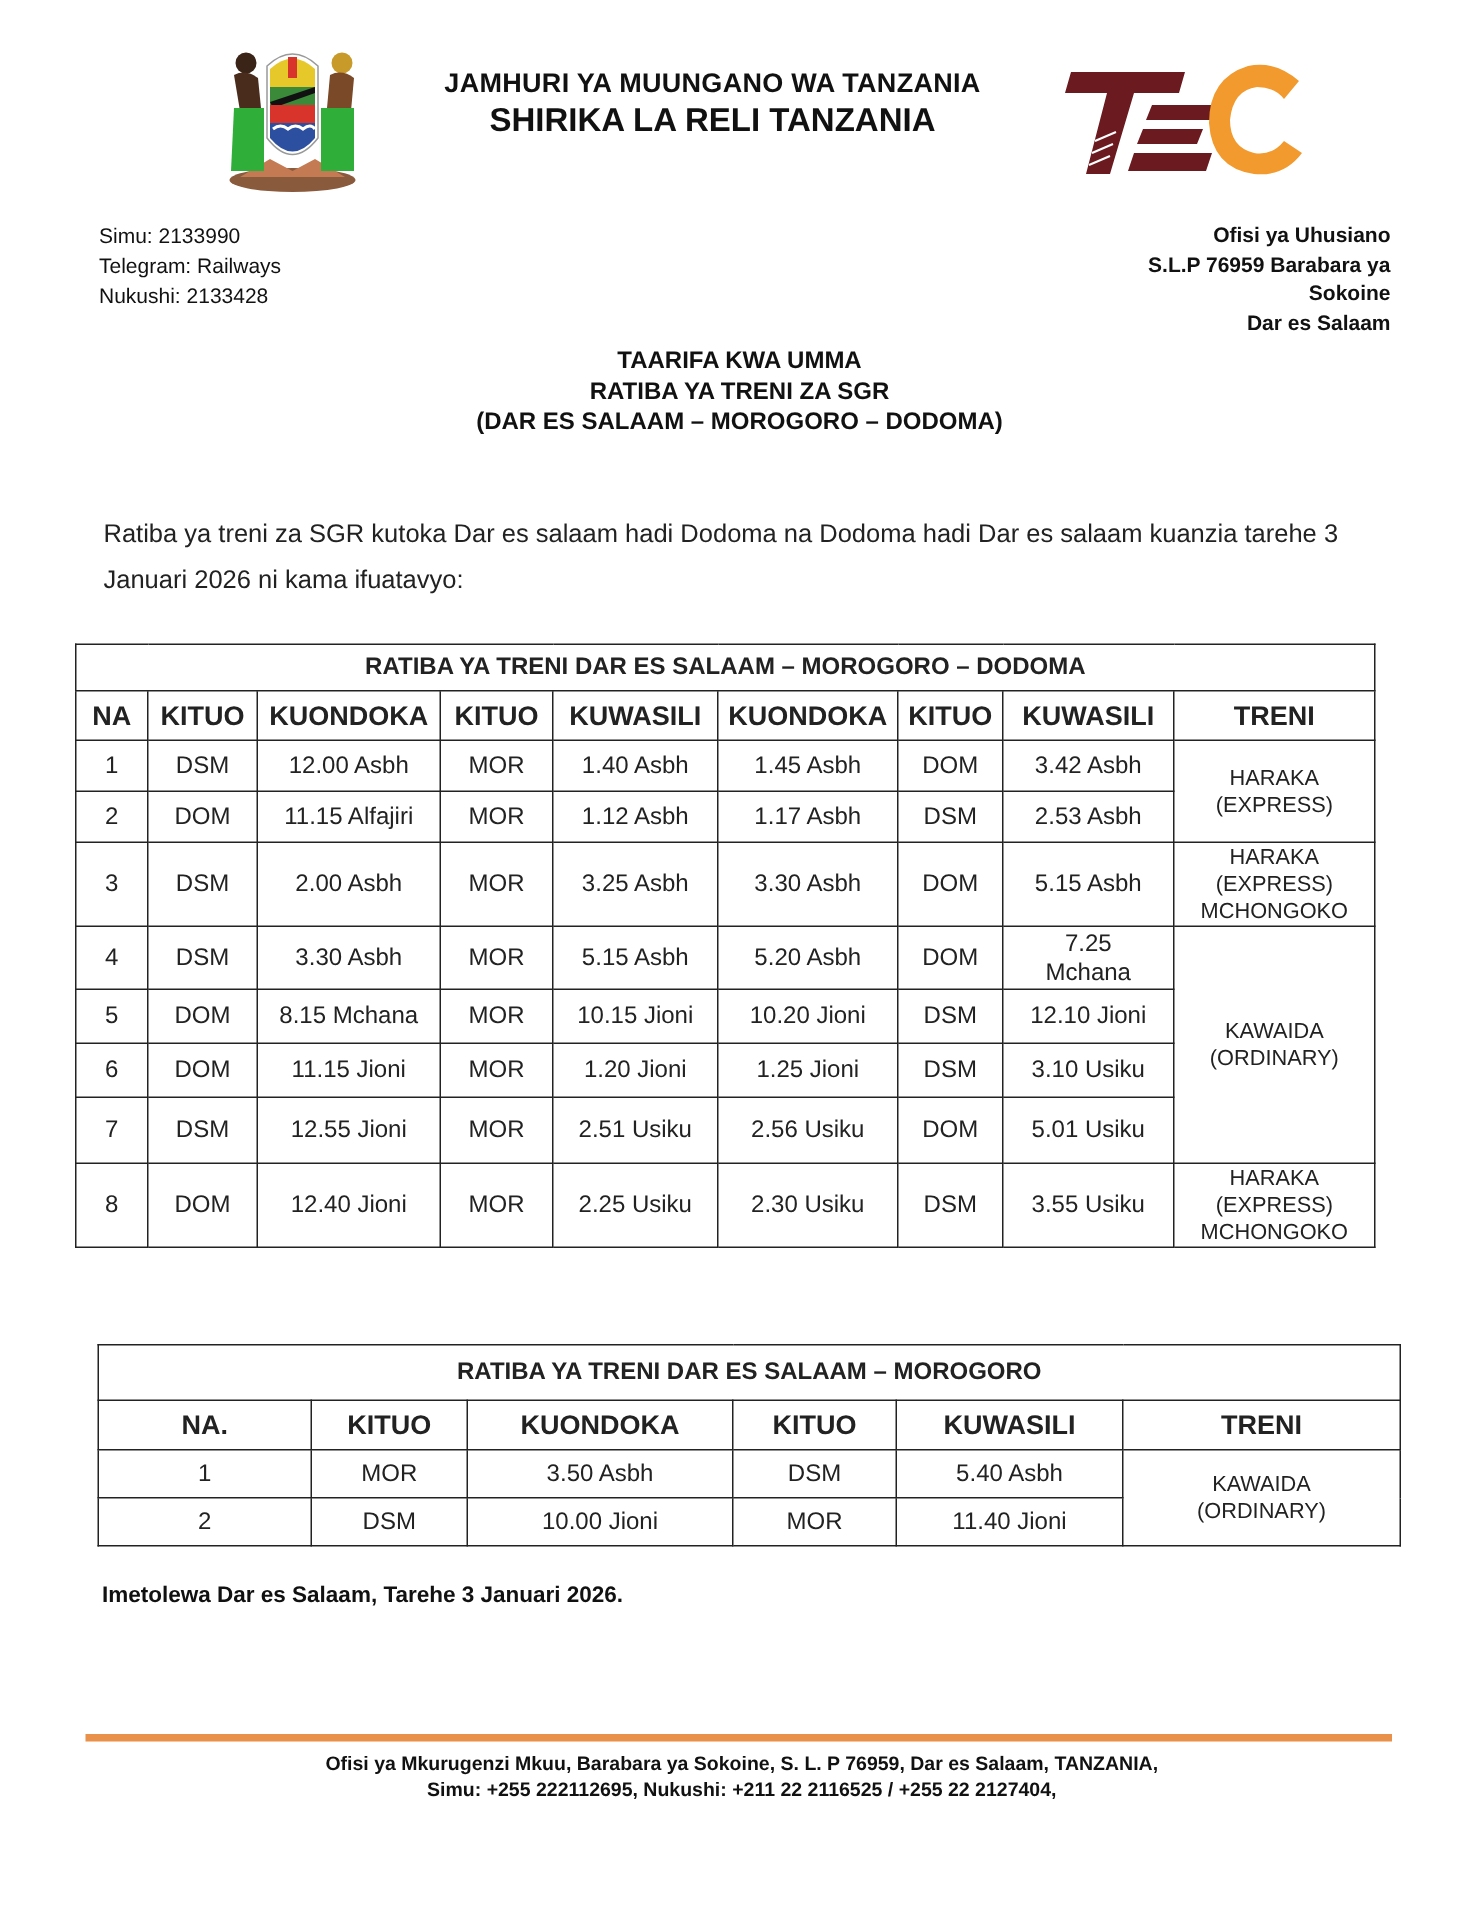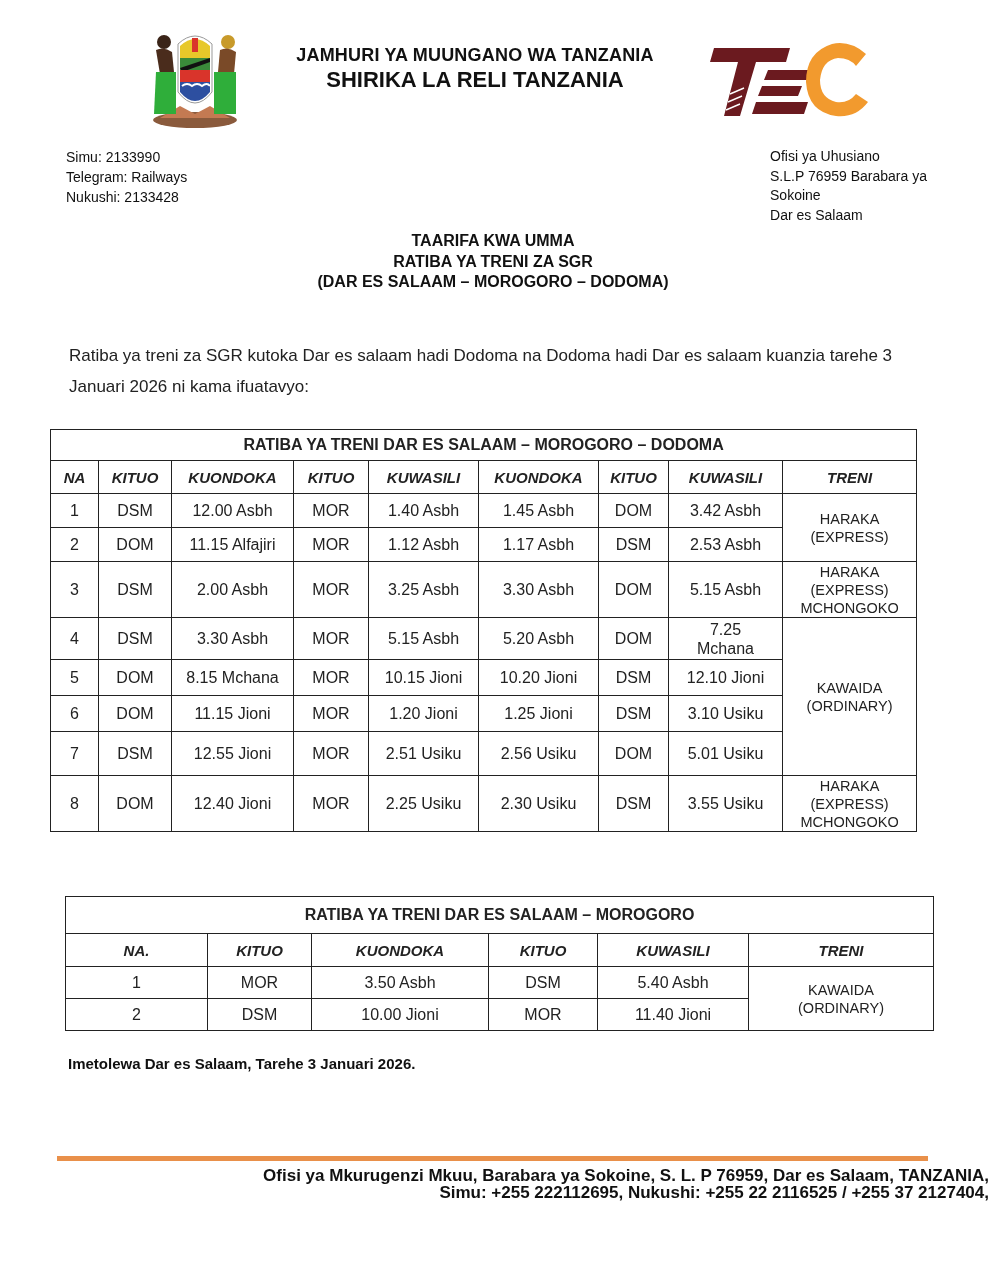--- a/index.html
+++ b/index.html
@@ -8,42 +8,42 @@
   .abs { position: absolute; }
 
   
   .coat { left: 140px; top: 22px; width: 110px; height: 110px; }
   .hdr-title { left: 250px; top: 44px; width: 450px; text-align: center; }
   .hdr-title .l1 { font-size: 18px; font-weight: bold; letter-spacing: 0.2px; line-height: 22px; }
   .hdr-title .l2, .hdr-title .l3 { font-size: 22px; font-weight: bold; line-height: 27px; }
   .trc-logo { left: 710px; top: 36px; width: 165px; height: 85px; }
 
   .contact-left { left: 66px; top: 147px; font-size: 14px; font-weight: normal; line-height: 20px; }
-  .contact-right { right: 62px; top: 147px; font-size: 14px; font-weight: normal; line-height: 19.5px; }
+  .contact-right { right: 62px; top: 147px; font-size: 14px; font-weight: bold; line-height: 19.5px; text-align: right; }
 
   .notice { left: 0; width: 986px; top: 231px; text-align: center; font-weight: bold; font-size: 16px; line-height: 20.5px; }
 
   .intro { left: 69px; top: 340px; width: 870px; font-size: 17px; line-height: 31px; color: #222; }
 
   
   table.sched { border-collapse: collapse; table-layout: fixed; position: absolute; }
   table.sched td, table.sched th { border: 1.6px solid #222; text-align: center; padding: 0; font-size: 16px; color: #222; }
   table.sched th { font-weight: bold; }
   table.sched .caption-row th { font-size: 16px; height: 30px; }
-  table.sched .hdr-row th { height: 32px; font-size: 15px; font-style: italic; }
+  table.sched .hdr-row th { height: 32px; font-size: 18px; }
   .treni-cell { font-size: 14.5px !important; line-height: 18px; }
 
   #t1 { left: 50px; top: 429px; width: 866px; }
   #t2 { left: 65px; top: 896px; width: 868px; padding-left: 48px; }
   #t2 td { font-size: 16px; }
 
   .issued { left: 68px; top: 1055px; font-size: 15px; font-weight: bold; }
 
   .footer-rule { left: 57px; top: 1156px; width: 871px; height: 5px; background: #e9904a; }
-  .footer { left: 0; width: 989px; top: 1167px; text-align: right; font-size: 17px; font-weight: bold; line-height: 17px; color: #111; }
+  .footer { left: 0; width: 989px; top: 1167px; text-align: center; font-size: 13px; font-weight: bold; line-height: 17px; color: #111; }
   .footer a { color: #111; text-decoration: underline; }
 </style>
 </head>
 <body>
 
 <div class="abs coat">
   <svg width="110" height="110" viewBox="0 0 110 110">
 
     <ellipse cx="55" cy="98" rx="42" ry="8" fill="#8a5a3c"></ellipse>
     <path d="M20 96 L40 84 L55 92 L70 84 L90 96 Z" fill="#c47a52"></path>
@@ -281,14 +281,14 @@
     <td>11.40 Jioni</td>
   </tr>
 </tbody>
   </table>
 
 <div class="abs issued">Imetolewa Dar es Salaam, Tarehe 3 Januari 2026.</div>
 
 <div class="abs footer-rule"></div>
 <div class="abs footer">
   <div>Ofisi ya Mkurugenzi Mkuu, Barabara ya Sokoine, S. L. P  76959, Dar es Salaam, TANZANIA,</div>
-  <div>Simu: +255 222112695, Nukushi: +255 22 2116525 / +255 37 2127404,</div>
+  <div>Simu: +255 222112695, Nukushi: +211 22 2116525 / +255 22 2127404,</div>
 </div>
 
 </body></html>

